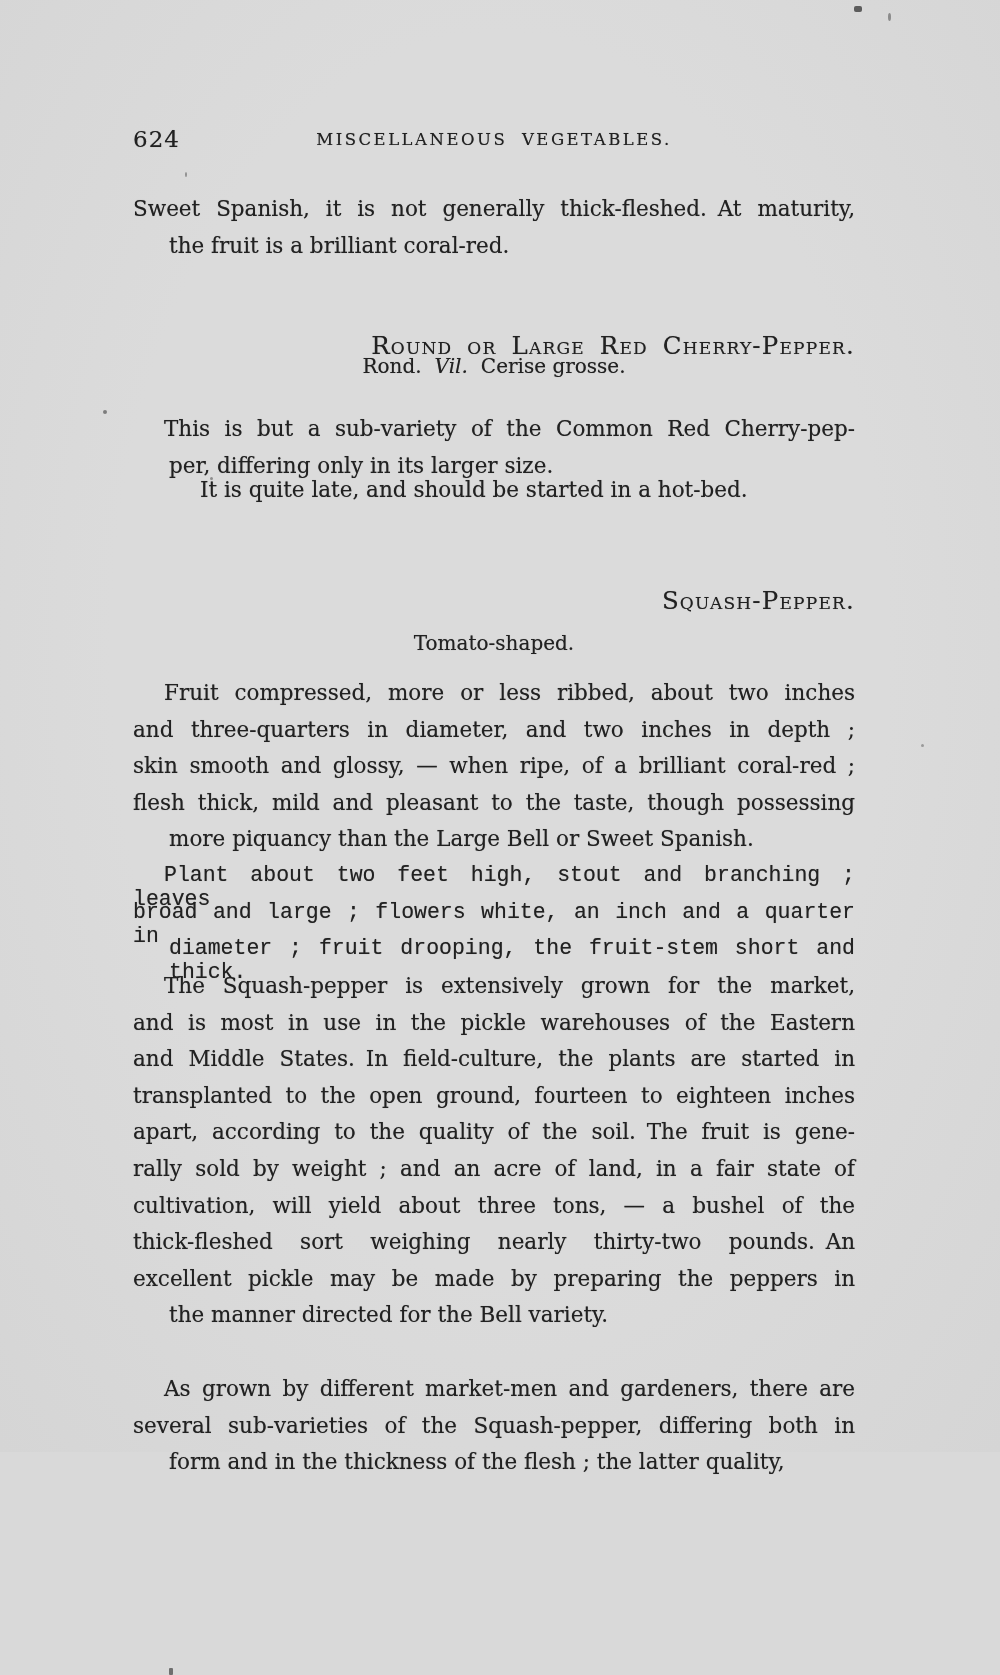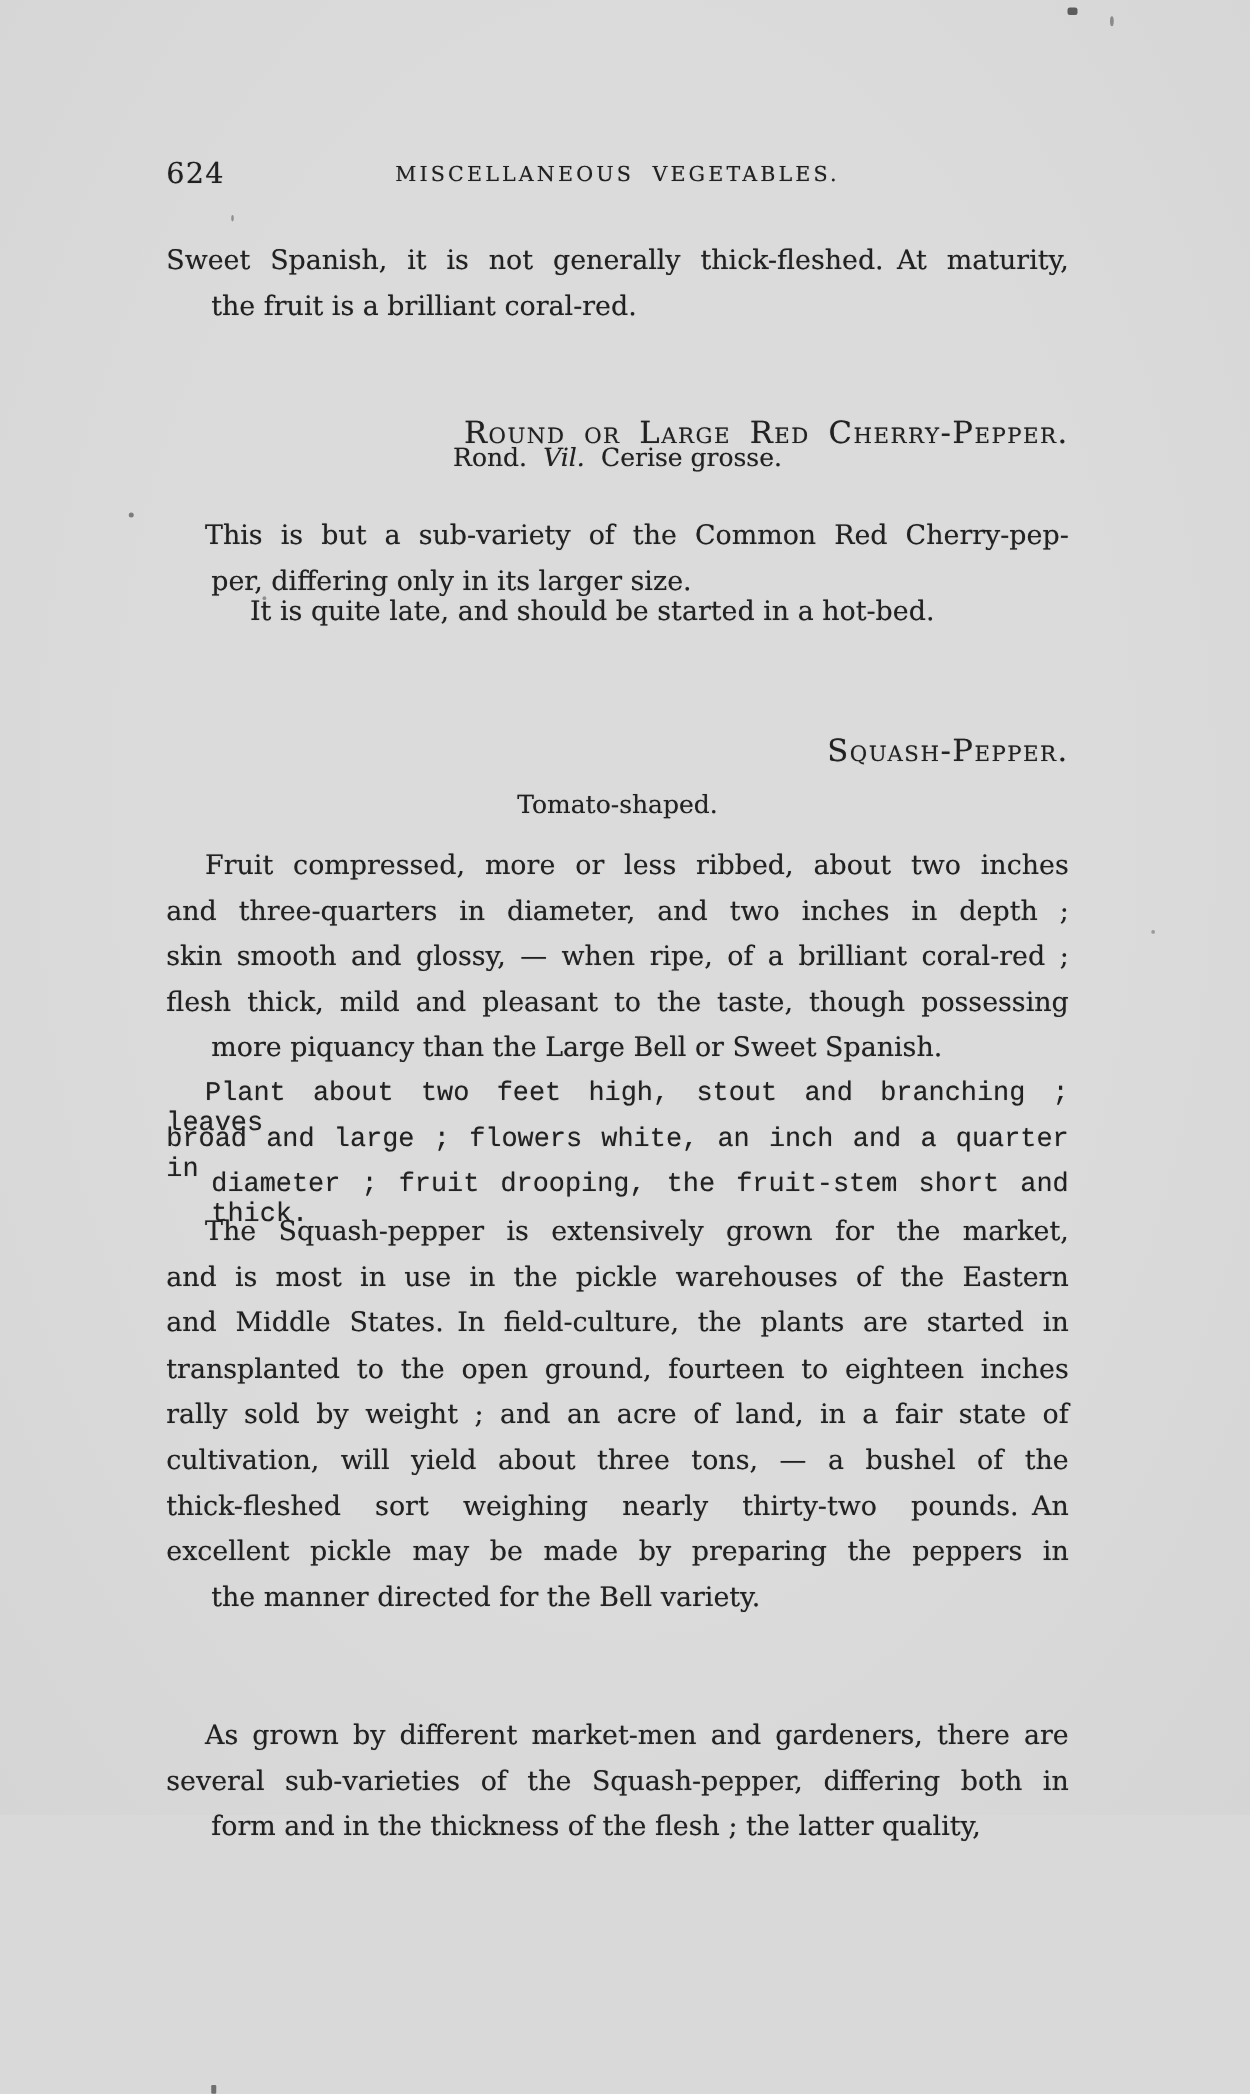--- a/index.html
+++ b/index.html
@@ -163,20 +163,21 @@
         <div class="line">Plant about two feet high, stout and branching ; leaves</div>
         <div class="line">broad and large ; flowers white, an inch and a quarter in</div>
         <div class="line last">diameter ; fruit drooping, the fruit-stem short and thick.</div>
       </div>
 
     <div class="block paragraph indent para-squash3 ink">
         <div class="line">The Squash-pepper is extensively grown for the market,</div>
         <div class="line">and is most in use in the pickle warehouses of the Eastern</div>
         <div class="line">and Middle States. In field-culture, the plants are started in</div>
         <div class="line">transplanted to the open ground, fourteen to eighteen inches</div>
+        <div class="line">apart, according to the quality of the soil. The fruit is gene-</div>
         <div class="line">rally sold by weight ; and an acre of land, in a fair state of</div>
         <div class="line">cultivation, will yield about three tons, — a bushel of the</div>
         <div class="line">thick-fleshed sort weighing nearly thirty-two pounds. An</div>
         <div class="line">excellent pickle may be made by preparing the peppers in</div>
         <div class="line last">the manner directed for the Bell variety.</div>
       </div>
 
     <div class="block paragraph indent para-squash4 ink">
         <div class="line">As grown by different market-men and gardeners, there are</div>
         <div class="line">several sub-varieties of the Squash-pepper, differing both in</div>

